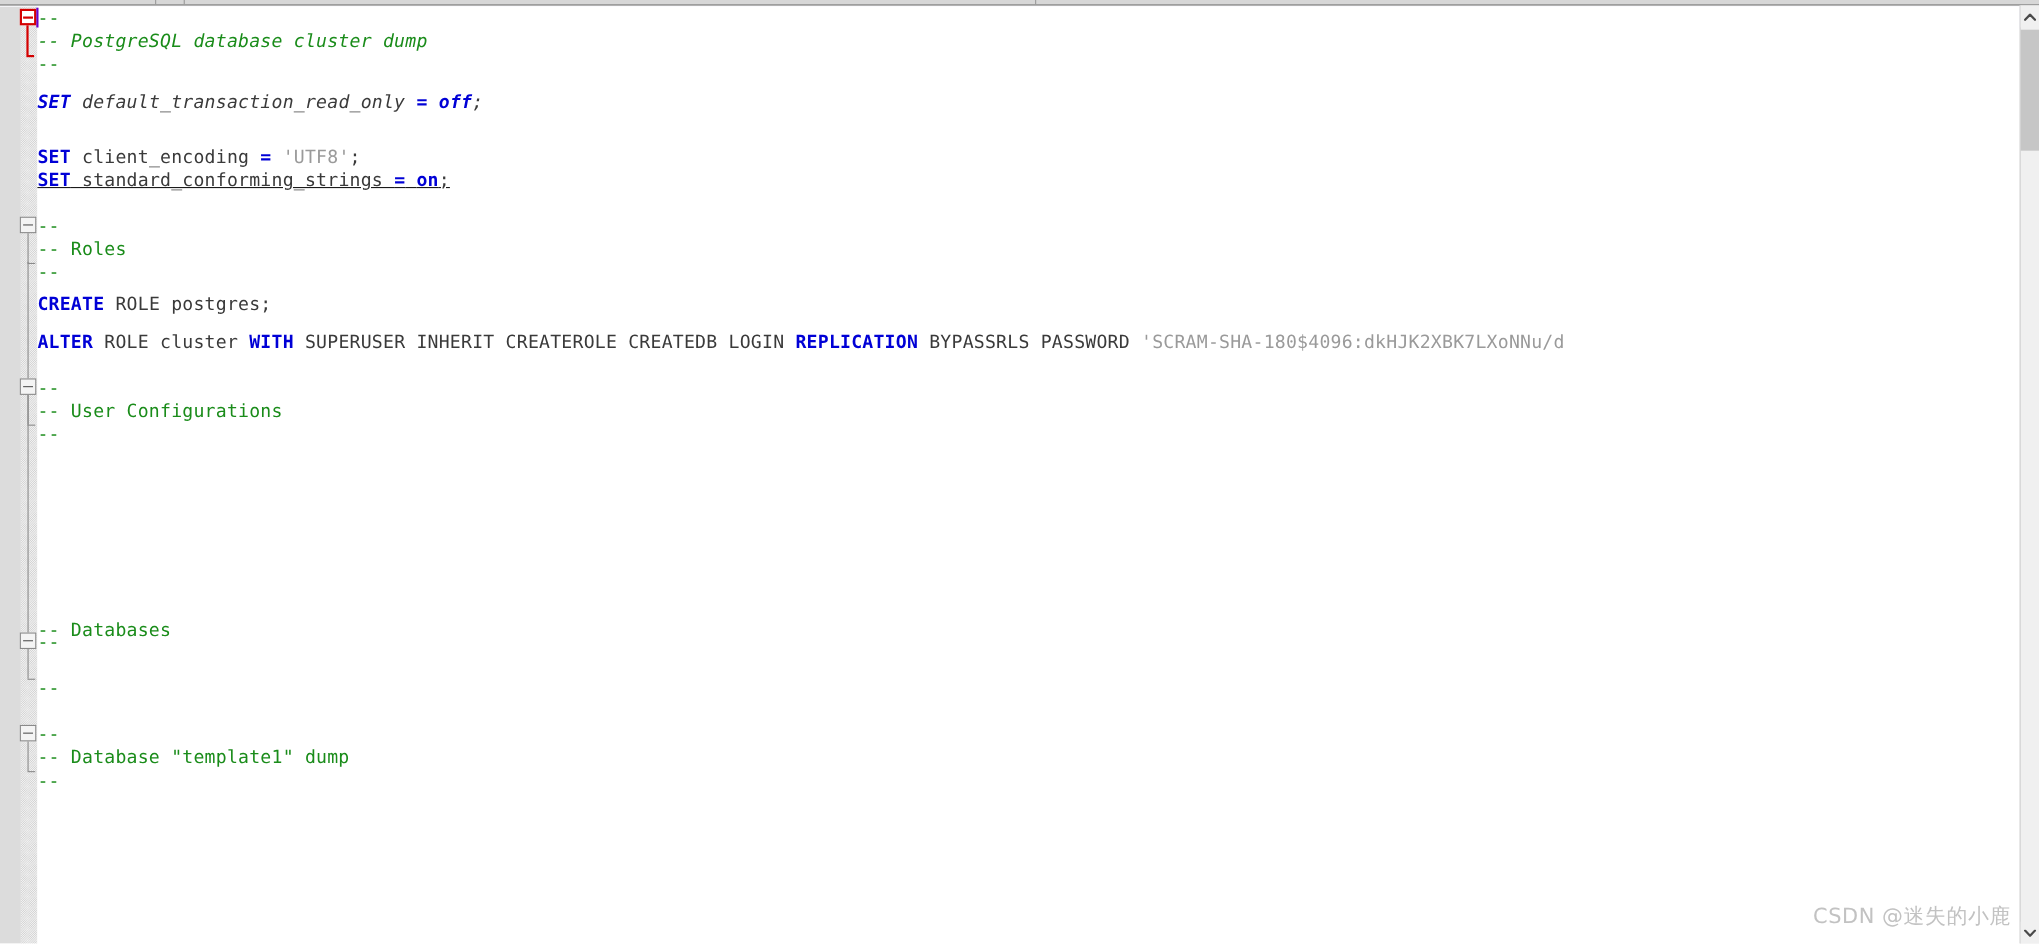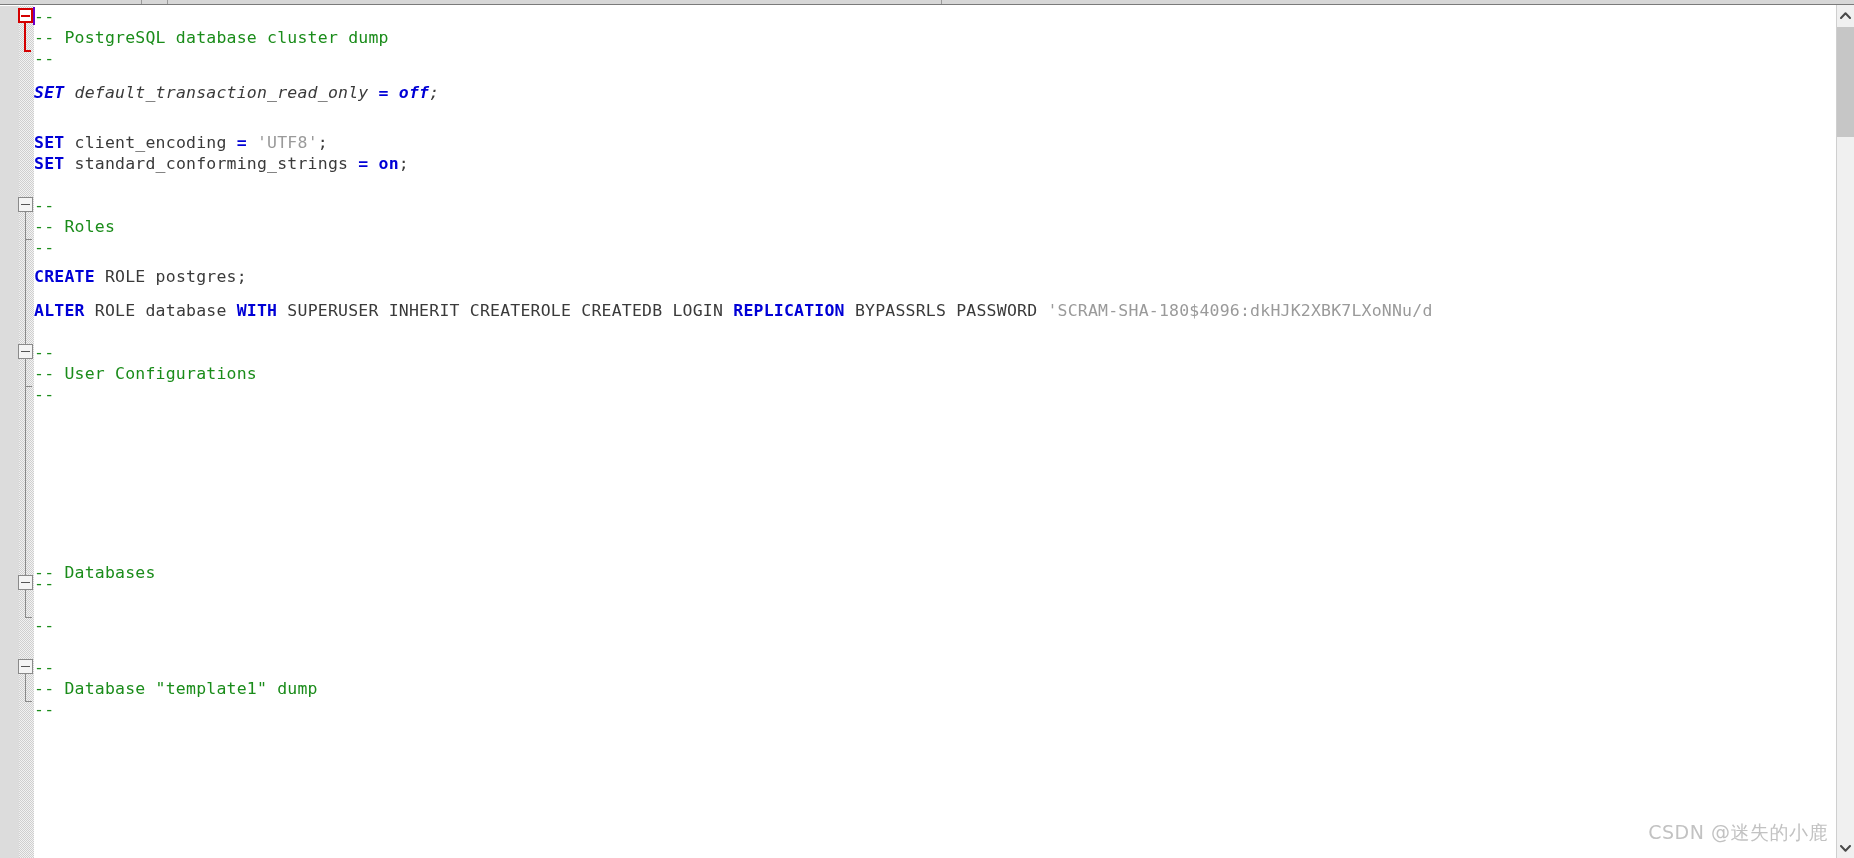--- a/index.html
+++ b/index.html
@@ -259,34 +259,34 @@
         <div class="fold-foot" style="top: 611px;"></div>
         <div class="fold-box" style="top: 653px;"></div>
         <div class="fold-line" style="top: 668px; height: 27px;"></div>
         <div class="fold-foot" style="top: 695px;"></div>
       </div>
 
     <div class="code-surface">
       <div class="caret" style="left:-1px;"></div>
       <div id="code-lines">
           <div class="line" style="top: 0px;"><span class="cmt">--</span></div>
-          <div class="line" style="top: 21px;"><span class="cmt">-- PostgreSQL database cluster dump</span></div>
+          <div class="line" style="top: 21px; font-style: italic;"><span class="cmt">-- PostgreSQL database cluster dump</span></div>
           <div class="line" style="top: 42px;"><span class="cmt">--</span></div>
           <div class="line" style="top: 63px;">&nbsp;</div>
           <div class="line" style="top: 76px; font-style: italic;"><span class="kw">SET</span><span class="pl"> default_transaction_read_only </span><span class="kw">=</span><span class="pl"> </span><span class="kw">off</span><span class="pl">;</span></div>
           <div class="line" style="top: 105px;">&nbsp;</div>
           <div class="line" style="top: 126px;"><span class="kw">SET</span><span class="pl"> client_encoding </span><span class="kw">=</span><span class="pl"> </span><span class="str">'UTF8'</span><span class="pl">;</span></div>
-          <div class="line" style="top: 147px;"><span class="kw">SET</span><span class="pl"> standard_conforming_strings </span><span class="kw">=</span><span class="pl"> </span><span class="kw">on</span><span class="pl">;</span></div>
+          <div class="line" style="top: 147px; text-decoration: underline;"><span class="kw">SET</span><span class="pl"> standard_conforming_strings </span><span class="kw">=</span><span class="pl"> </span><span class="kw">on</span><span class="pl">;</span></div>
           <div class="line" style="top: 168px;">&nbsp;</div>
           <div class="line" style="top: 189px;"><span class="cmt">--</span></div>
           <div class="line" style="top: 210px;"><span class="cmt">-- Roles</span></div>
           <div class="line" style="top: 231px;"><span class="cmt">--</span></div>
           <div class="line" style="top: 252px;">&nbsp;</div>
           <div class="line" style="top: 260px;"><span class="kw">CREATE</span><span class="pl"> ROLE postgres;</span></div>
-          <div class="line" style="top: 294px;"><span class="kw">ALTER</span><span class="pl"> ROLE database </span><span class="kw">WITH</span><span class="pl"> SUPERUSER INHERIT CREATEROLE CREATEDB LOGIN </span><span class="kw">REPLICATION</span><span class="pl"> BYPASSRLS PASSWORD </span><span class="str">'SCRAM-SHA-180$4096:dkHJK2XBK7LXoNNu/d</span></div>
+          <div class="line" style="top: 294px;"><span class="kw">ALTER</span><span class="pl"> ROLE cluster </span><span class="kw">WITH</span><span class="pl"> SUPERUSER INHERIT CREATEROLE CREATEDB LOGIN </span><span class="kw">REPLICATION</span><span class="pl"> BYPASSRLS PASSWORD </span><span class="str">'SCRAM-SHA-180$4096:dkHJK2XBK7LXoNNu/d</span></div>
           <div class="line" style="top: 315px;">&nbsp;</div>
           <div class="line" style="top: 336px;"><span class="cmt">--</span></div>
           <div class="line" style="top: 357px; text-align: center;"><span class="cmt">-- User Configurations</span></div>
           <div class="line" style="top: 378px;"><span class="cmt">--</span></div>
           <div class="line" style="top: 399px;">&nbsp;</div>
           <div class="line" style="top: 420px;">&nbsp;</div>
           <div class="line" style="top: 441px;">&nbsp;</div>
           <div class="line" style="top: 462px;">&nbsp;</div>
           <div class="line" style="top: 483px;">&nbsp;</div>
           <div class="line" style="top: 504px;">&nbsp;</div>

